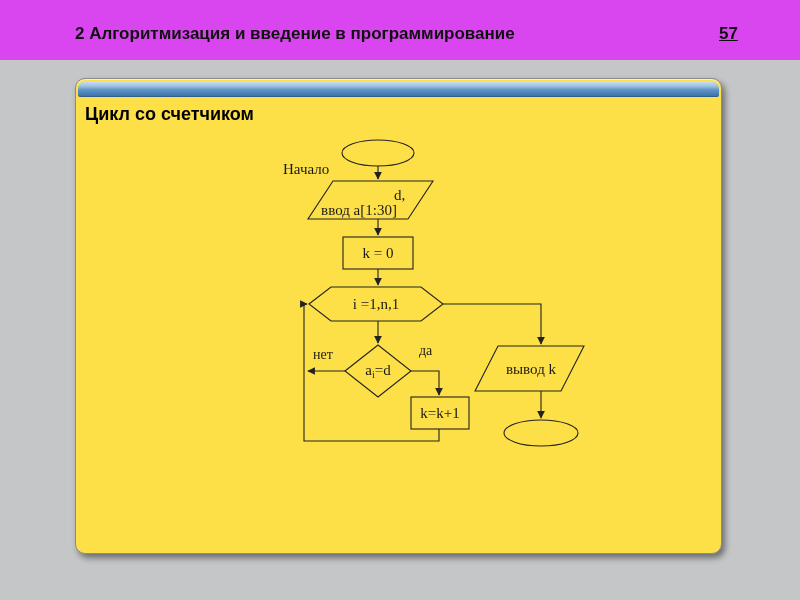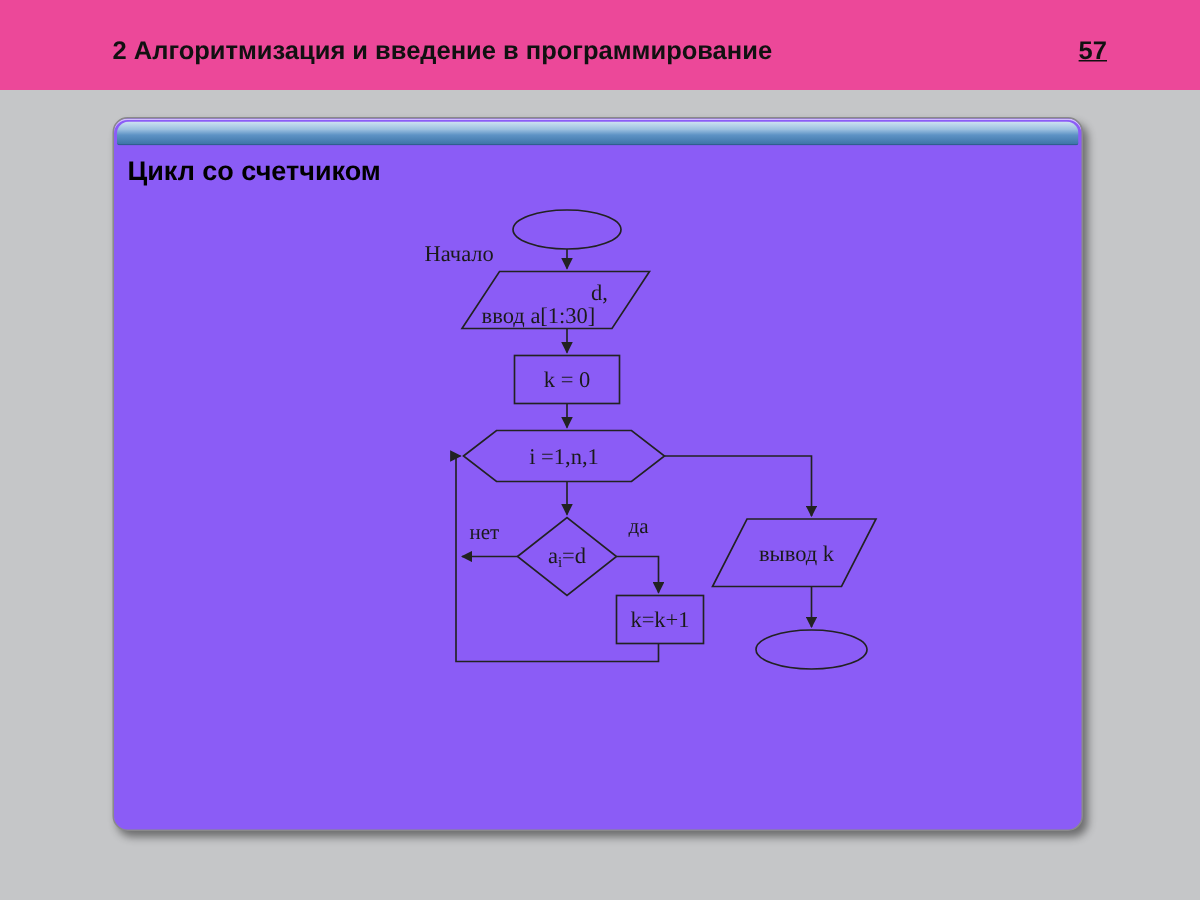--- a/index.html
+++ b/index.html
@@ -5,33 +5,33 @@
   html,body{margin:0;padding:0;}
   body{
     width:800px;height:600px;position:relative;overflow:hidden;
     background:#ffffff;font-family:"Liberation Sans",sans-serif;
   }
   .gray-area{
     position:absolute;left:0;top:60px;width:800px;height:540px;
     background:#c5c6c8;
   }
   .top-header{
-    position:absolute;left:0;top:0;width:800px;height:60px;background:#ec4899;
+    position:absolute;left:0;top:0;width:800px;height:60px;background:#d946ef;
   }
   .top-header .title{
     position:absolute;left:75px;top:24px;
     font-size:17px;font-weight:bold;color:#111;
   }
   .top-header .page-num{
     position:absolute;right:62px;top:24px;
     font-size:17px;font-weight:bold;color:#111;text-decoration:underline;
   }
   .slide{
     position:absolute;left:75px;top:78px;width:645px;height:474px;
-    background:#8b5cf6;border:1px solid #8a8a8a;border-radius:10px;
+    background:#fde047;border:1px solid #8a8a8a;border-radius:10px;
     box-shadow:3px 4px 6px rgba(0,0,0,0.45), 0 1px 0 rgba(255,255,255,0.6) inset;
   }
   .slide .blue-bar{
     position:absolute;left:2px;top:2px;right:2px;height:15px;
     border-radius:8px 8px 2px 2px;
     background:linear-gradient(to bottom,#cfe2f2 0%,#9cc0e0 35%,#5e93c5 60%,#3e74a8 100%);
     border-bottom:1px solid #2f5f8f;
   }
   .slide .slide-title{
     position:absolute;left:9px;top:25px;

